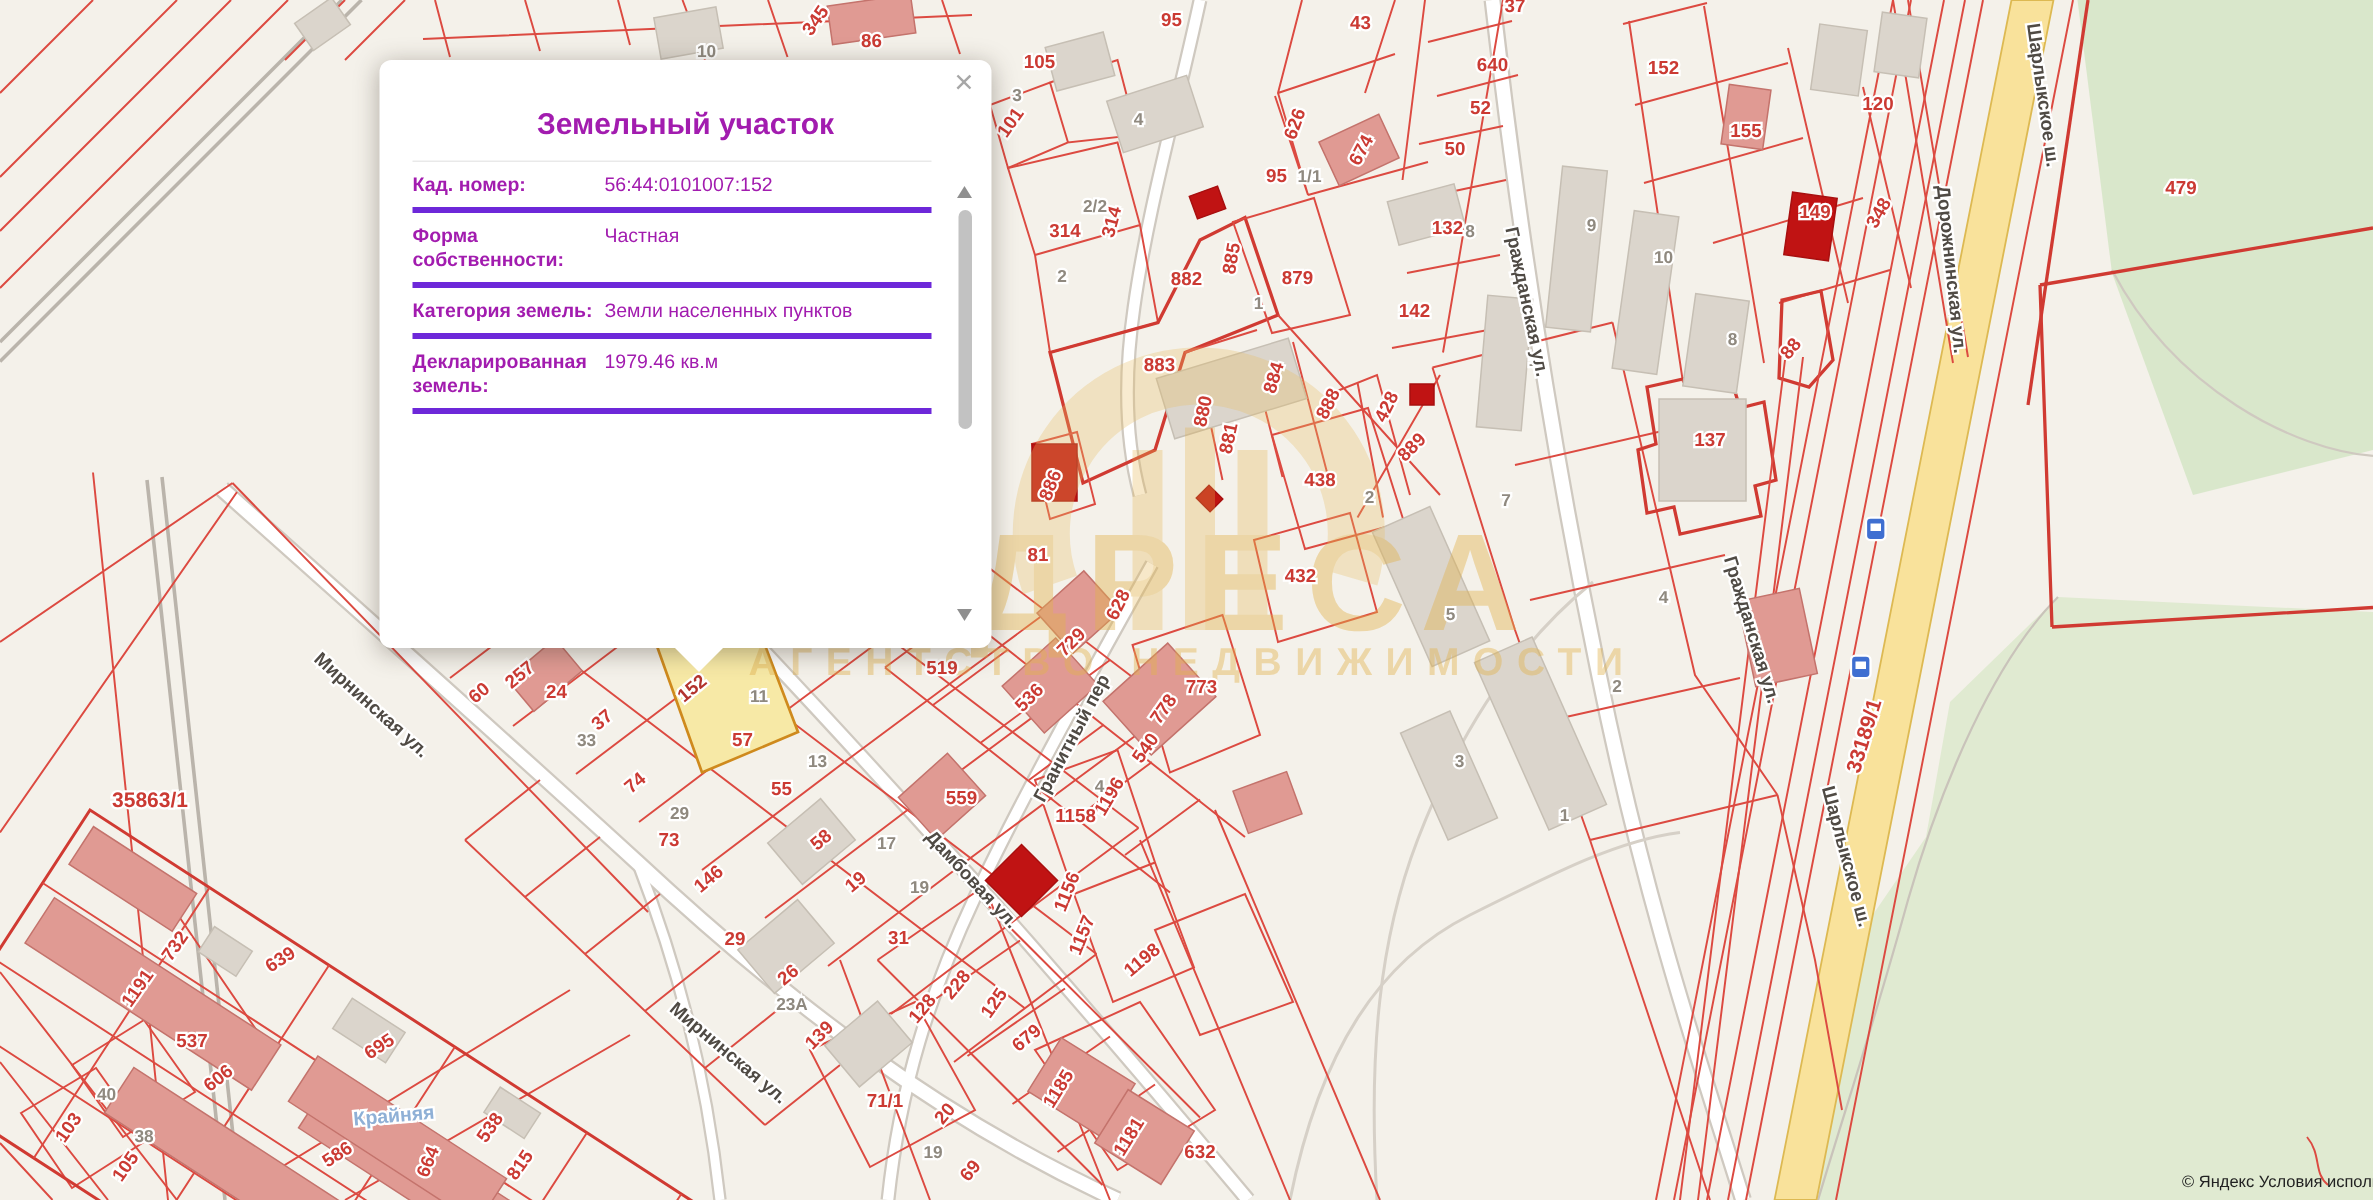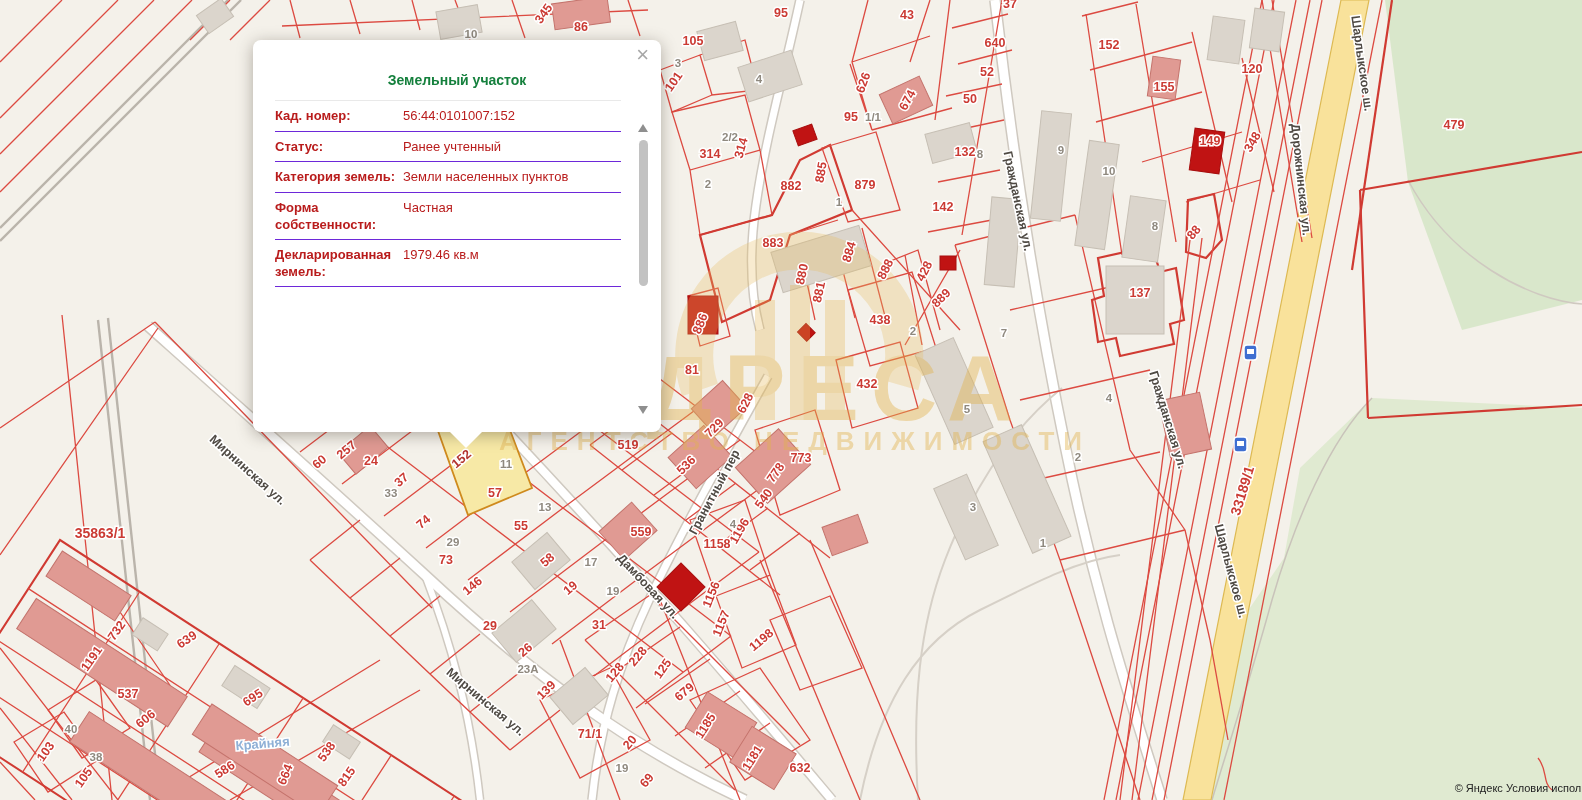--- a/index.html
+++ b/index.html
@@ -12,24 +12,24 @@
   .thinpath{stroke:#d6d0c7;stroke-width:2;fill:none;}
   .bg-gray{fill:#dbd5cc;stroke:#c6bfb4;stroke-width:1;}
   .bg-pink{fill:#e09a93;stroke:#c4736c;stroke-width:1;}
   .bg-red{fill:#c01313;stroke:#a80f0f;stroke-width:1;}
   
   #popup{position:absolute;left:253px;top:40px;width:408px;height:392px;
          background:#fff;border-radius:8px;box-shadow:0 3px 16px rgba(60,50,40,.38);z-index:50;}
   #popup .tail{position:absolute;left:196px;bottom:-16px;width:0;height:0;
          border-left:17px solid transparent;border-right:17px solid transparent;border-top:17px solid #fff;}
   #popup .close{position:absolute;top:4px;right:12px;font-size:22px;color:#a7a7a7;cursor:pointer;line-height:22px;}
-  #popup h1{margin:0;padding:32px 0 12px 0;text-align:center;font-size:14px;color:#15803d;font-weight:bold;}
+  #popup h1{margin:0;padding:32px 0 12px 0;text-align:center;font-size:20px;color:#a21caf;font-weight:bold;}
   #rows{margin:0 40px 0 22px;}
   .prow{display:grid;grid-template-columns:124px 1fr;gap:4px;padding:7px 0 6px 0;
-        border-bottom:1px solid #6d28d9;font-size:13px;line-height:1.28;color:#b91c1c;}
+        border-bottom:4px solid #6d28d9;font-size:13px;line-height:1.28;color:#a21caf;}
   .prow:first-child{border-top:1px solid #e9e9e9;}
   .prow .lb{font-weight:bold;}
   
   #sbar{position:absolute;right:12px;top:84px;bottom:18px;width:11px;}
   #sbar .arr{position:absolute;left:0;width:0;height:0;border-left:5.5px solid transparent;border-right:5.5px solid transparent;}
   #sbar .up{top:0;border-bottom:8px solid #8f8f8f;}
   #sbar .dn{bottom:0;border-top:8px solid #8f8f8f;}
   #sbar .thumb{position:absolute;left:1px;top:16px;width:9px;height:146px;background:#c2c2c2;border-radius:5px;}
   #attr{position:absolute;right:-46px;bottom:6px;font-size:11px;color:#222;z-index:30;white-space:nowrap;}
 </style>
@@ -351,30 +351,26 @@
 <div id="popup">
   <div class="tail"></div>
   <span class="close">×</span>
   <h1>Земельный участок</h1>
   <div id="rows">
         <div class="prow">
           <div class="lb">Кад. номер:</div>
           <div>56:44:0101007:152</div>
         </div>
         <div class="prow">
-          <div class="lb">Статус:</div>
-          <div>Ранее учтенный</div>
+          <div class="lb">Форма собственности:</div>
+          <div>Частная</div>
         </div>
         <div class="prow">
           <div class="lb">Категория земель:</div>
           <div>Земли населенных пунктов</div>
-        </div>
-        <div class="prow">
-          <div class="lb">Форма собственности:</div>
-          <div>Частная</div>
         </div>
         <div class="prow">
           <div class="lb">Декларированная земель:</div>
           <div>1979.46 кв.м</div>
         </div>
       </div>
   <div id="sbar">
     <div class="arr up"></div>
     <div class="thumb"></div>
     <div class="arr dn"></div>

